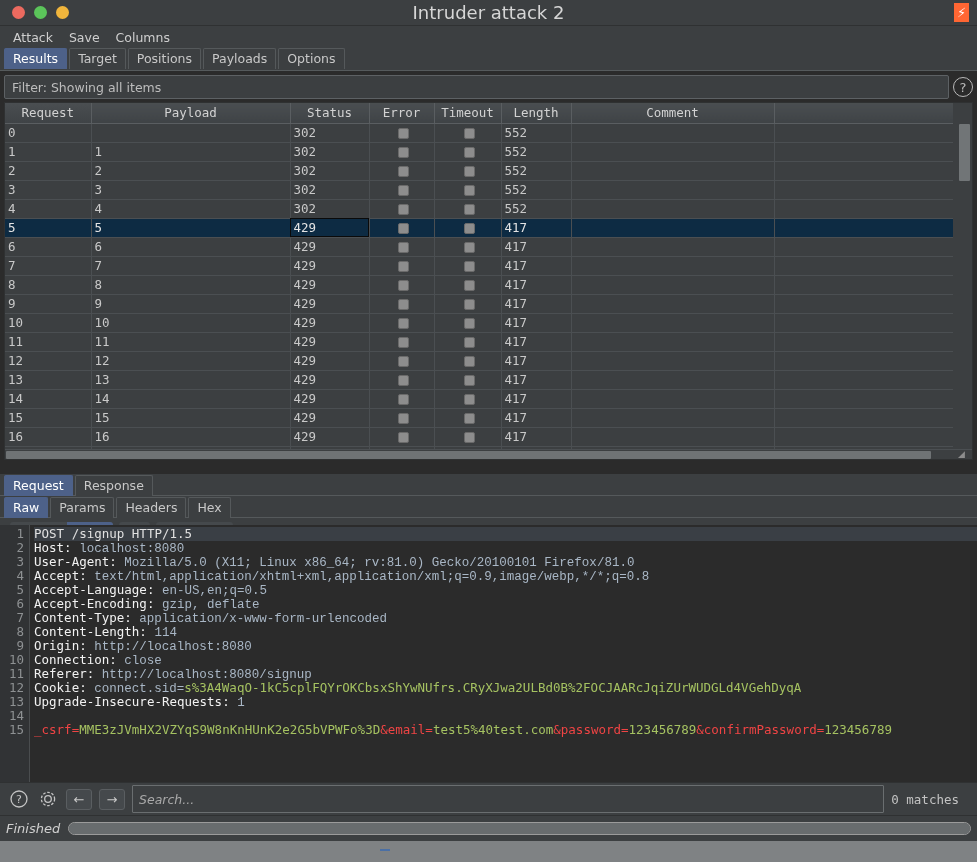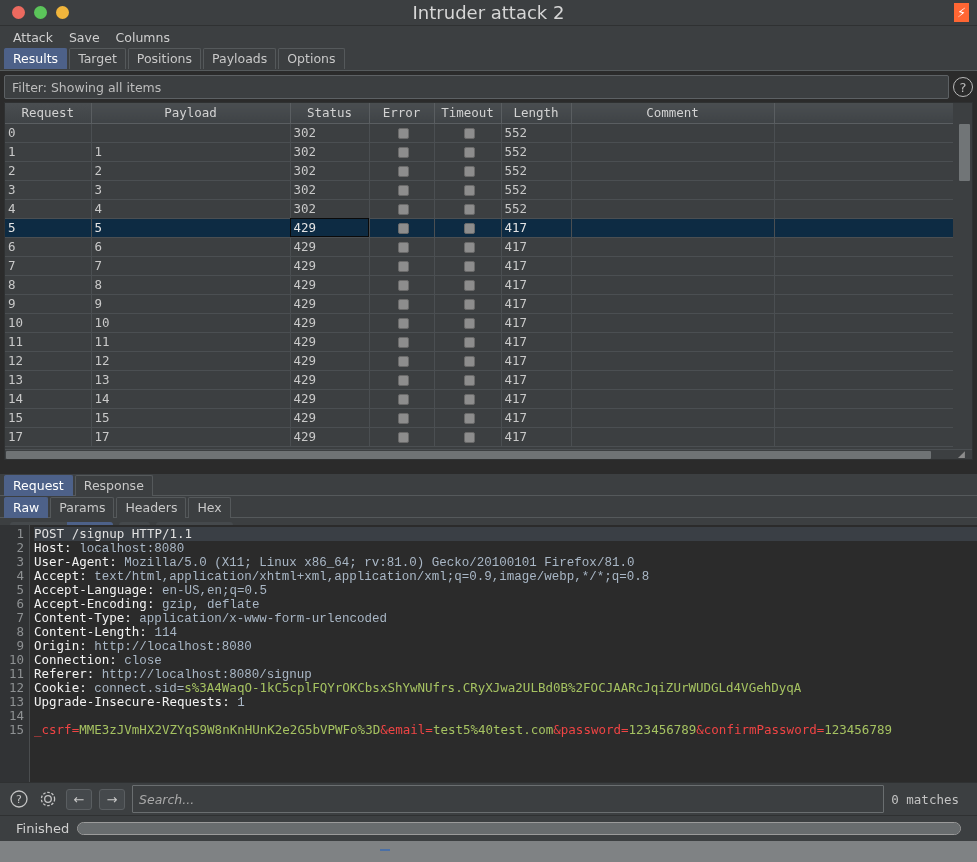--- a/index.html
+++ b/index.html
@@ -200,21 +200,21 @@
     font-family: "DejaVu Sans", "Liberation Sans", sans-serif;
   }
   .search-input::placeholder { color: #a9a9a9; font-style: italic; }
   .matches { font-size: 12.5px; color: #c3c3c3; padding-right: 10px;
              font-family: "DejaVu Sans Mono","Liberation Mono",monospace; }
 
   
   .statusbar {
     position: absolute; left: 0; right: 0; bottom: 21px; height: 26px;
     background: #3c3f41; display: flex; align-items: center; gap: 8px;
-    padding: 0 16px; border-top: 1px solid #2f3132;
+    padding: 0 6px; border-top: 1px solid #2f3132; font-style: italic;
   }
   .status-text { font-size: 13px; color: #d0d0d0; }
   .progress {
     flex: 1; height: 13px; border-radius: 7px;
     border: 1px solid #9b9b9b; background: #5f6364;
   }
   .progress > div { height: 100%; width: 100%; background: #686c6e; border-radius: 7px; }
   .bottom-strip {
     position: absolute; left: 0; right: 0; bottom: 0; height: 21px;
     background: #7f8284;
@@ -435,20 +435,30 @@
           <td>15</td>
           <td>15</td>
           <td>429</td>
           <td class="ctr"><span class="chk"></span></td>
           <td class="ctr"><span class="chk"></span></td>
           <td>417</td>
           <td></td>
           <td style="border-right: none; background: rgb(60, 63, 65);"></td>
         </tr>
         <tr class="">
+          <td>16</td>
+          <td>16</td>
+          <td>429</td>
+          <td class="ctr"><span class="chk"></span></td>
+          <td class="ctr"><span class="chk"></span></td>
+          <td>417</td>
+          <td></td>
+          <td style="border-right: none; background: rgb(60, 63, 65);"></td>
+        </tr>
+        <tr class="">
           <td>17</td>
           <td>17</td>
           <td>429</td>
           <td class="ctr"><span class="chk"></span></td>
           <td class="ctr"><span class="chk"></span></td>
           <td>417</td>
           <td></td>
           <td style="border-right: none; background: rgb(60, 63, 65);"></td>
         </tr>
       </tbody>
@@ -501,21 +511,21 @@
         <div>8</div>
         <div>9</div>
         <div>10</div>
         <div>11</div>
         <div>12</div>
         <div>13</div>
         <div>14</div>
         <div>15</div>
       </div>
     <div class="code" id="code">
-        <div class="ln first"><span class="plain">POST /signup HTTP/1.1</span></div>
+        <div class="ln first"><span class="plain">POST /signup HTTP/1.5</span></div>
         <div class="ln"><span class="hname">Host:</span><span class="hval"> localhost:8080</span></div>
         <div class="ln"><span class="hname">User-Agent:</span><span class="hval"> Mozilla/5.0 (X11; Linux x86_64; rv:81.0) Gecko/20100101 Firefox/81.0</span></div>
         <div class="ln"><span class="hname">Accept:</span><span class="hval"> text/html,application/xhtml+xml,application/xml;q=0.9,image/webp,*/*;q=0.8</span></div>
         <div class="ln"><span class="hname">Accept-Language:</span><span class="hval"> en-US,en;q=0.5</span></div>
         <div class="ln"><span class="hname">Accept-Encoding:</span><span class="hval"> gzip, deflate</span></div>
         <div class="ln"><span class="hname">Content-Type:</span><span class="hval"> application/x-www-form-urlencoded</span></div>
         <div class="ln"><span class="hname">Content-Length:</span><span class="hval"> 114</span></div>
         <div class="ln"><span class="hname">Origin:</span><span class="hval"> http://localhost:8080</span></div>
         <div class="ln"><span class="hname">Connection:</span><span class="hval"> close</span></div>
         <div class="ln"><span class="hname">Referer:</span><span class="hval"> http://localhost:8080/signup</span></div>

